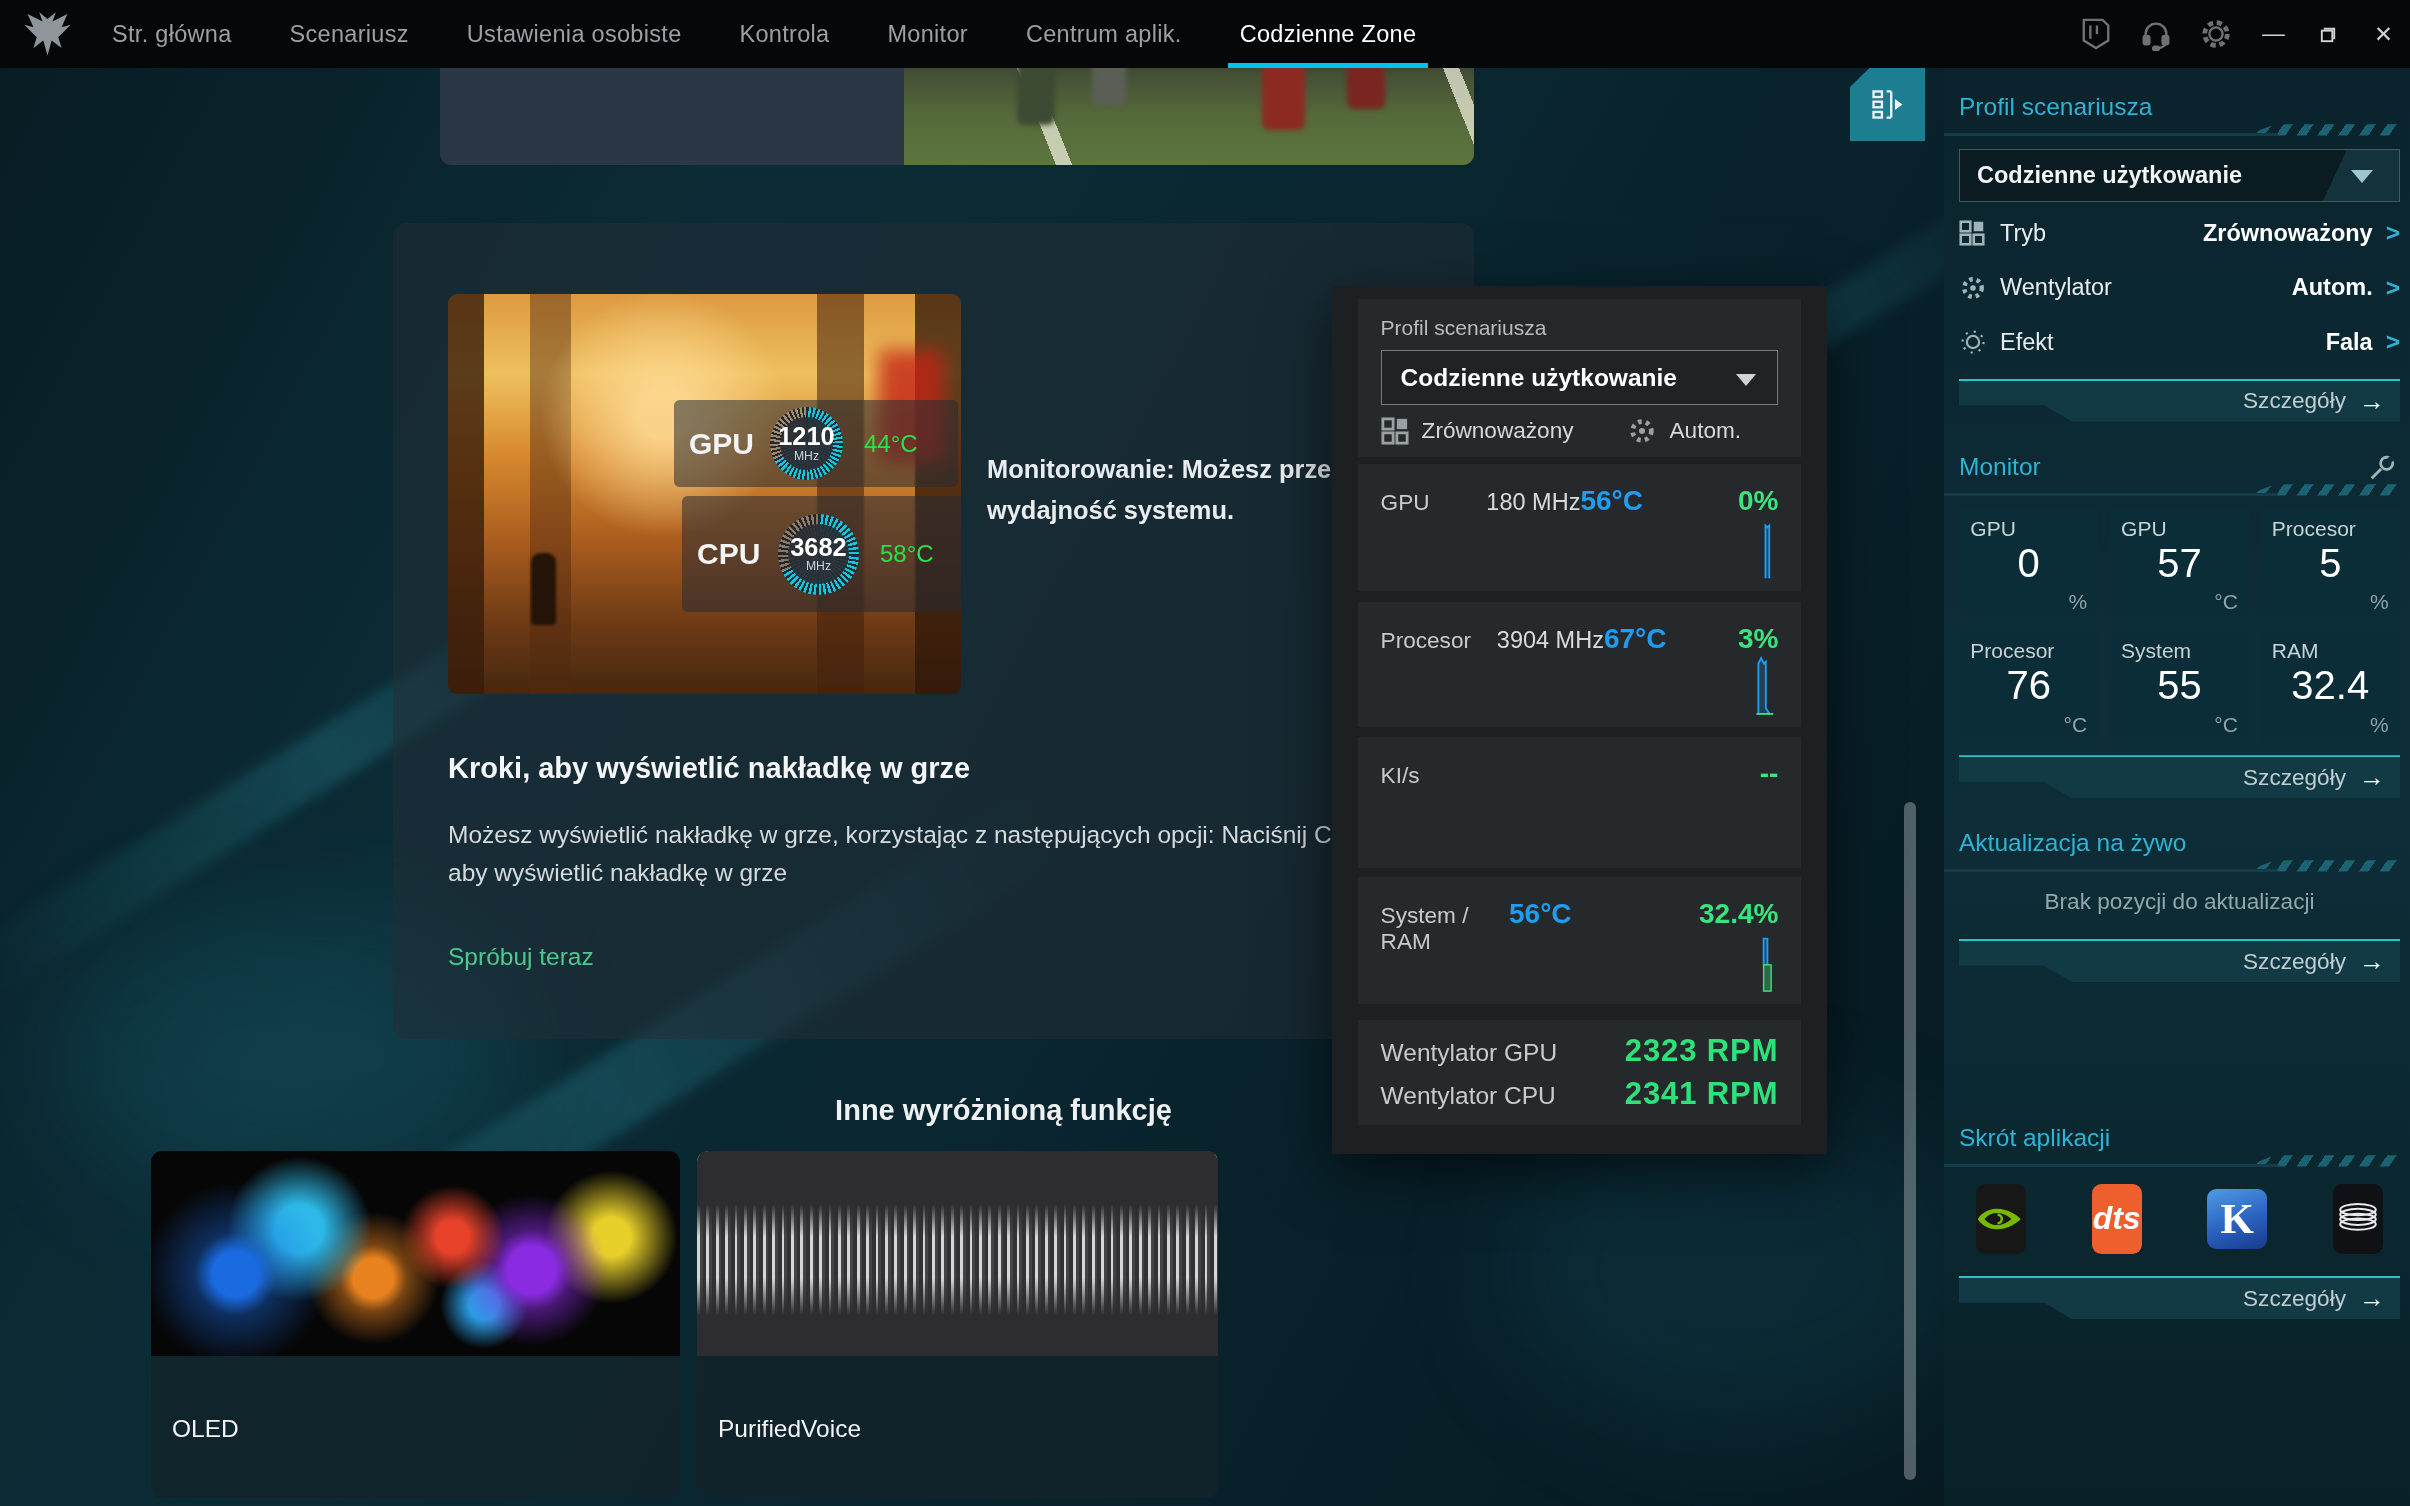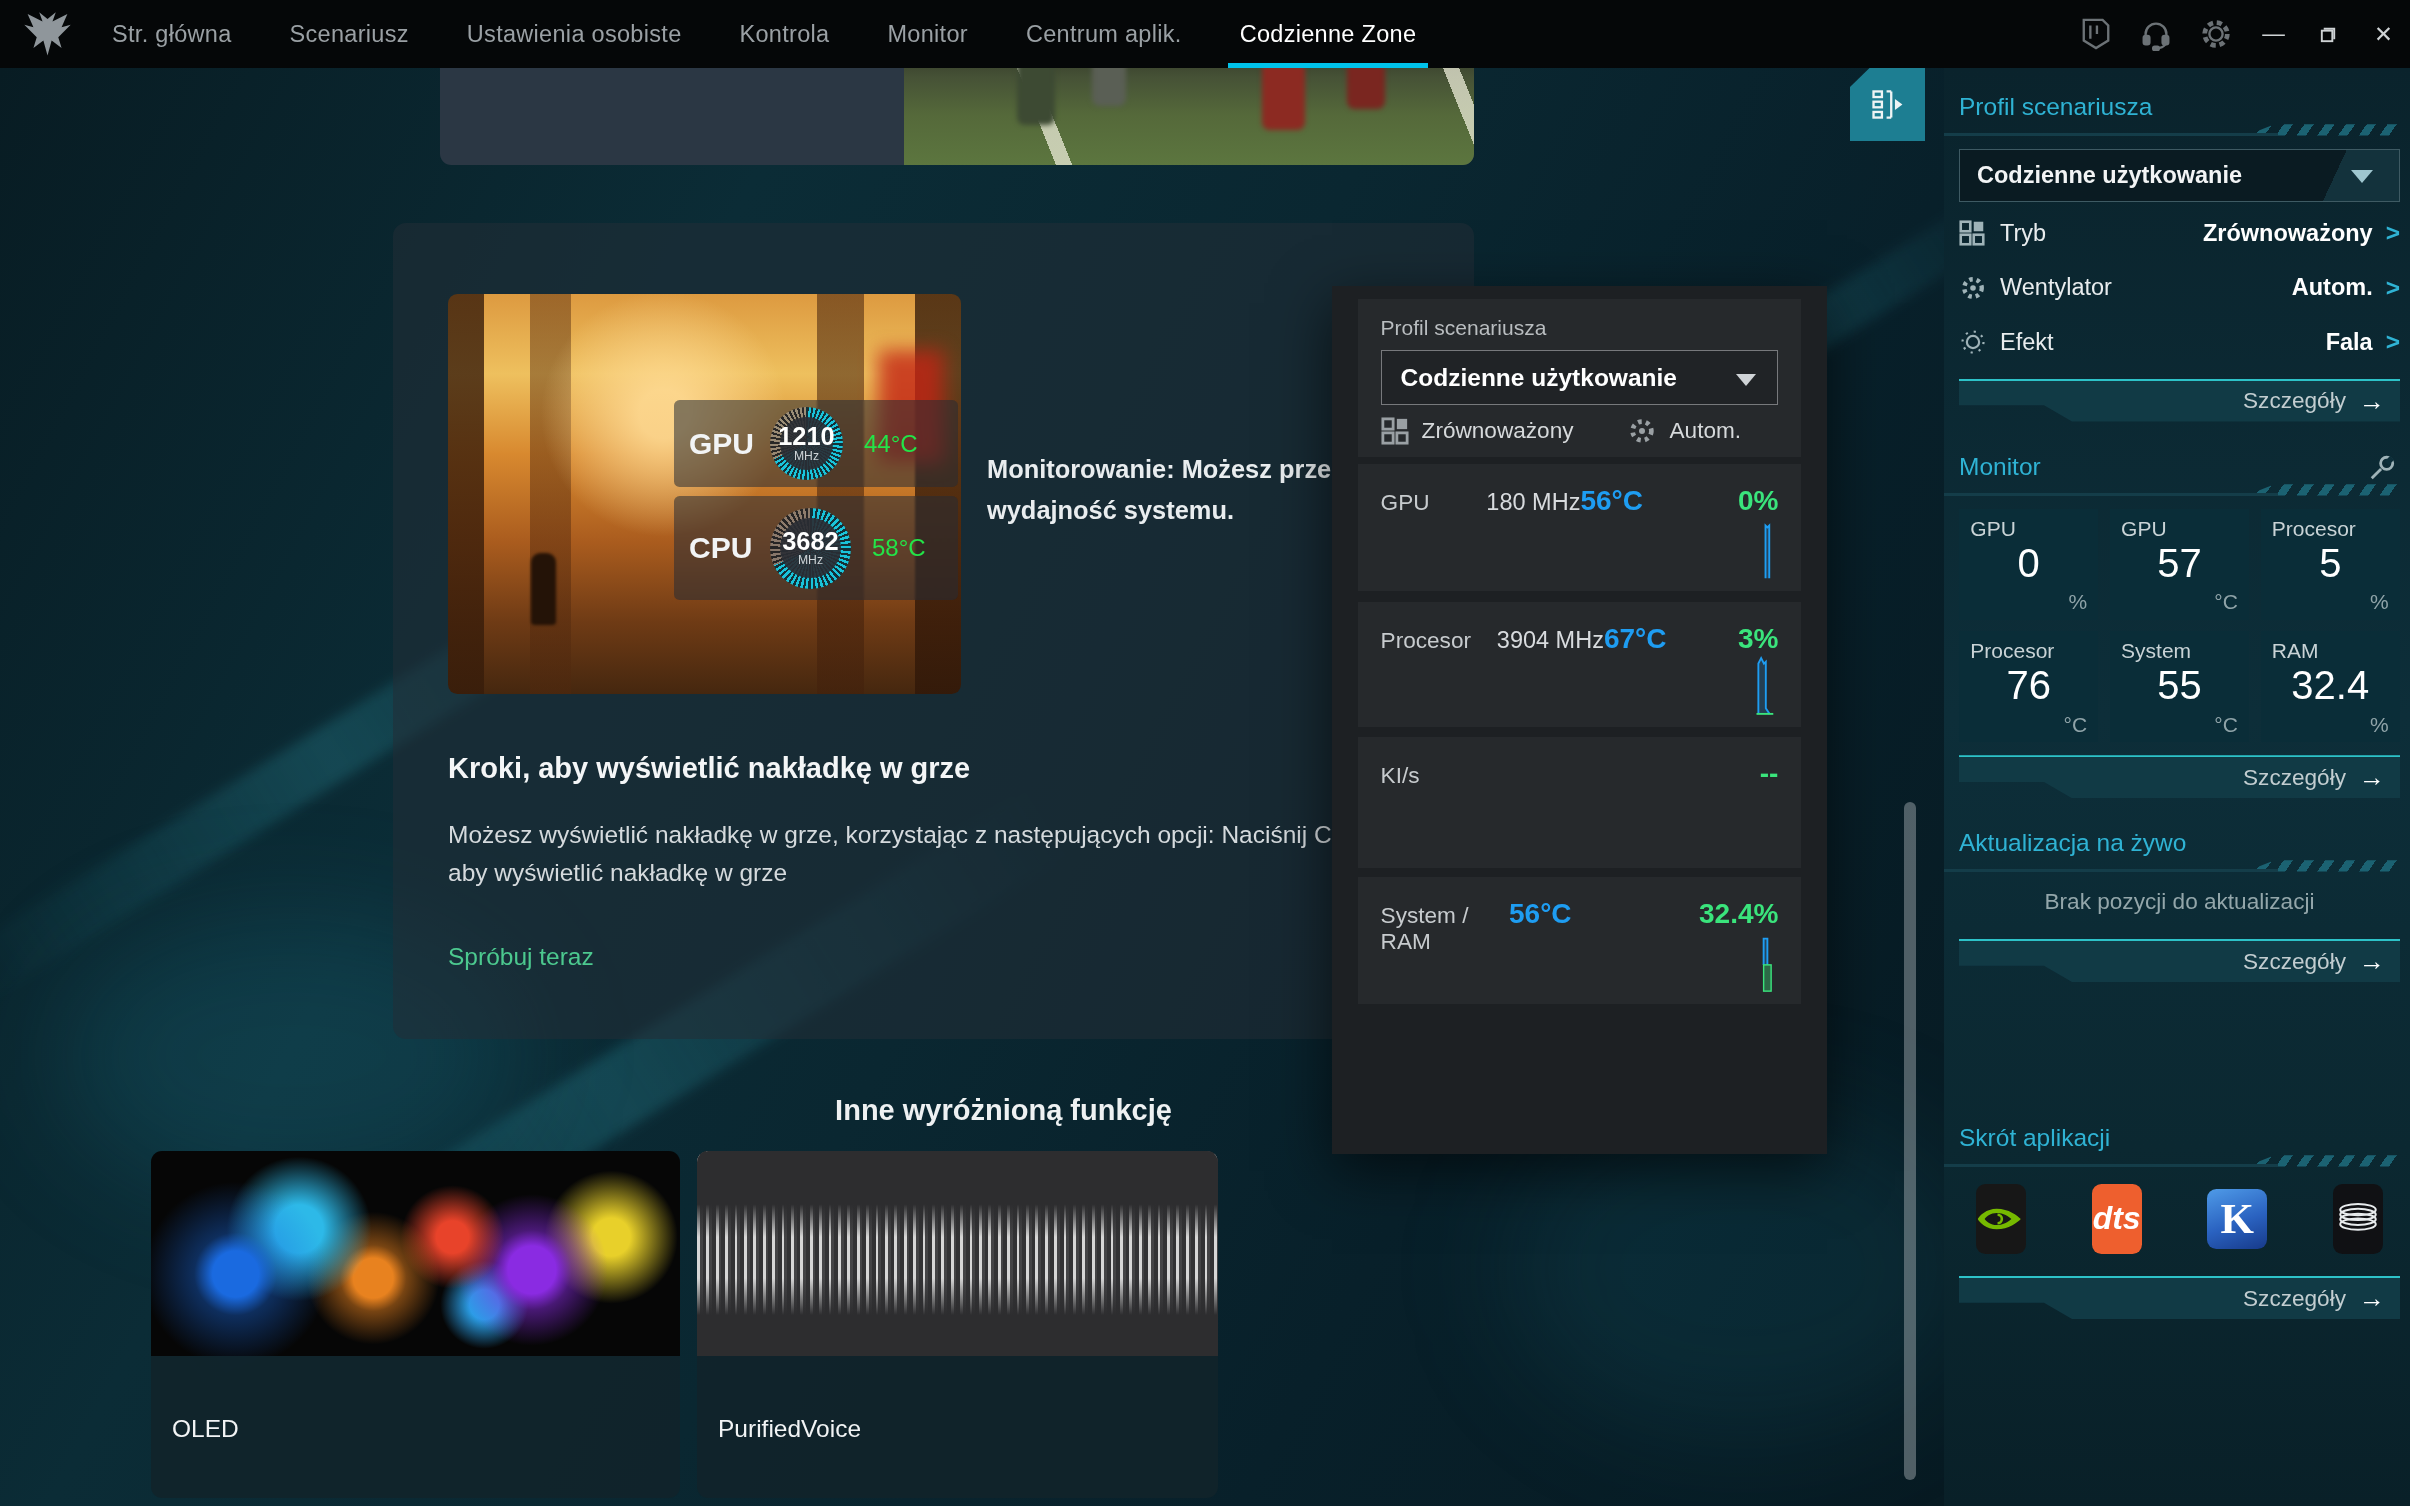--- a/index.html
+++ b/index.html
@@ -249,21 +249,21 @@
         <div class="hud" style="top:106px;height:87px;">
           <div class="hud-label">GPU</div>
           <div class="ring" style="width:73px;height:73px;">
             <div class="rv">
                 <b>1210</b>
                 <i>MHz</i>
               </div>
           </div>
           <div class="hud-temp">44°C</div>
         </div>
-        <div class="hud" style="top:202px;height:104px;">
+        <div class="hud" style="top:202px;height:116px;margin-left:8px;">
           <div class="hud-label">CPU</div>
           <div class="ring">
             <div class="rv">
                 <b>3682</b>
                 <i>MHz</i>
               </div>
           </div>
           <div class="hud-temp">58°C</div>
         </div>
       </div>
@@ -369,20 +369,30 @@
           <div class="ov-l">System / RAM</div>
           <div class="ov-t" style="flex:1;">56°C</div>
           <div class="ov-p" style="width:141px;">32.4%</div>
         </div>
         <svg class="spark" width="38" height="60" viewBox="0 0 40 64">
           <polyline points="26,34 26,6 30,6 30,34" fill="rgba(30,157,242,.25)" stroke="#1e9df2" stroke-width="2"></polyline>
           <rect x="26" y="34" width="8" height="28" fill="rgba(58,228,124,.35)" stroke="#3ae47c" stroke-width="1.5"></rect>
         </svg>
       </div>
 
+      <div class="ov-sec ov-fans" style="top:734px;height:105px;">
+        <div class="fan-line" style="top:13px;">
+          <div class="fan-l">Wentylator GPU</div>
+          <div class="fan-v">2323 RPM</div>
+        </div>
+        <div class="fan-line" style="top:56px;">
+          <div class="fan-l">Wentylator CPU</div>
+          <div class="fan-v">2341 RPM</div>
+        </div>
+      </div>
     </div>
   </div>
 
   <aside class="sidebar">
 
     <section class="panel" style="top:17px;">
       <div class="p-head">
         <span>Profil scenariusza</span>
         <span class="stripes"></span>
         <span class="hline"></span>

